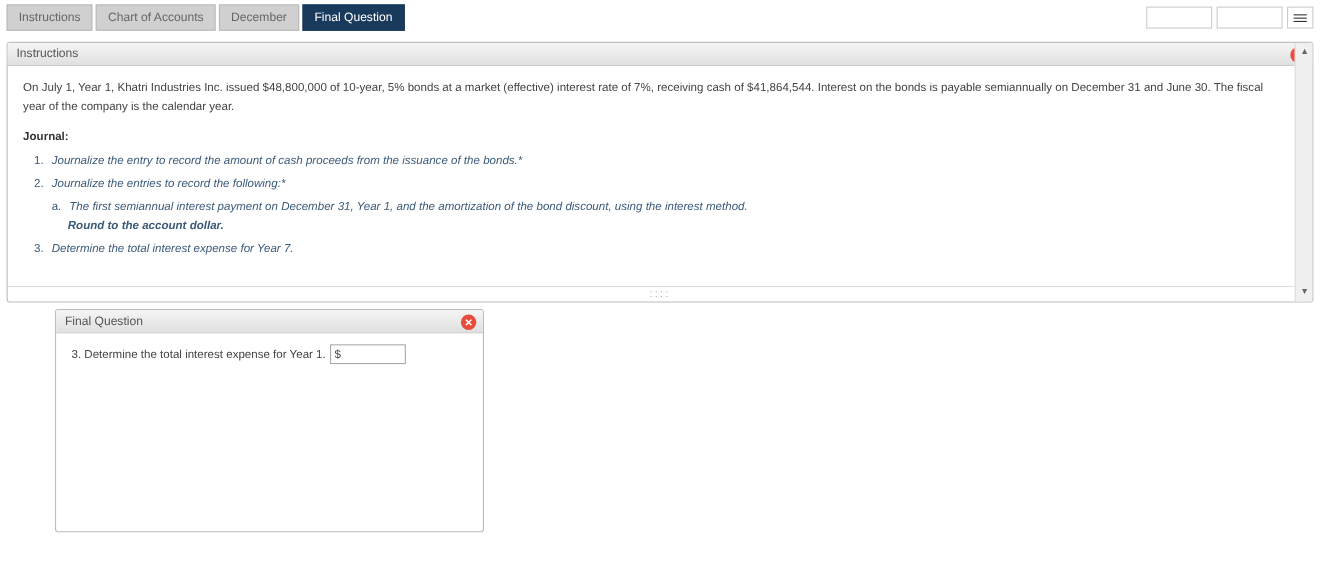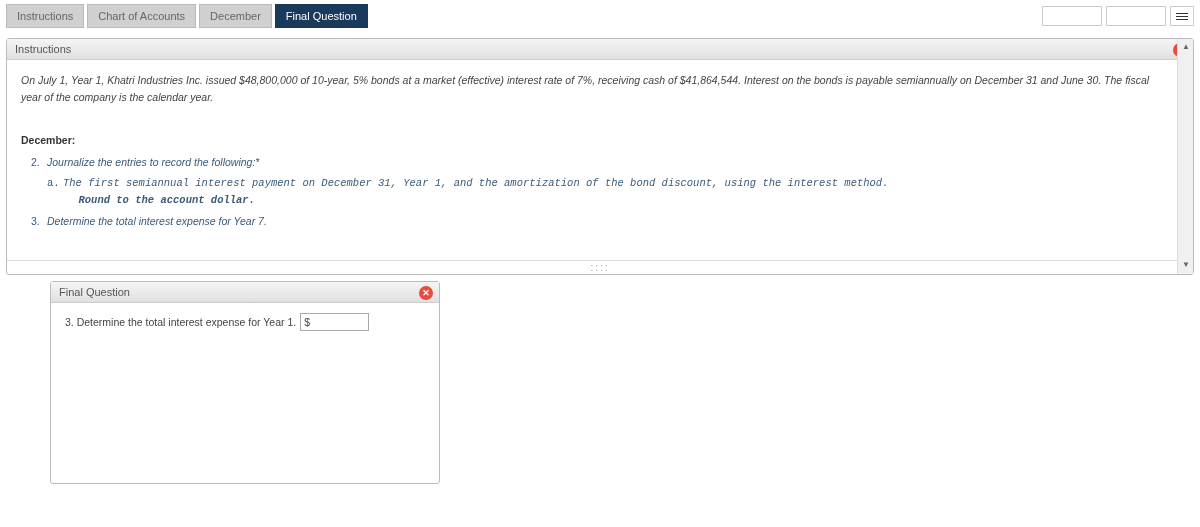--- a/index.html
+++ b/index.html
@@ -12,26 +12,26 @@
 .hamburger-btn { width: 24px; height: 20px; border: 1px solid #ccc; background: #fff; display: flex; flex-direction: column; justify-content: center; align-items: center; gap: 2px; cursor: pointer; }
 .hamburger-btn span { width: 12px; height: 1px; background: #333; }
 .panel { margin: 6px; border: 1px solid #bbb; border-radius: 3px; background: #fff; position: relative; }
 .panel-header { background: linear-gradient(#f5f5f5, #e0e0e0); border-bottom: 1px solid #ccc; padding: 4px 8px; font-size: 11px; color: #555; display: flex; align-items: center; }
 .close-x { position: absolute; right: 6px; top: 4px; width: 14px; height: 14px; background: #e74c3c; border-radius: 50%; color: #fff; font-size: 9px; display: flex; align-items: center; justify-content: center; cursor: pointer; font-weight: bold; }
 .scroll-hint { position: absolute; right: 0; top: 0; bottom: 0; width: 16px; border-left: 1px solid #ddd; background: #f0f0f0; }
 .scroll-up, .scroll-down { position: absolute; right: 3px; font-size: 8px; color: #666; cursor: pointer; }
 .scroll-up { top: 2px; }
 .scroll-down { bottom: 2px; }
 .instructions-body { padding: 12px 22px 14px 14px; font-size: 10.5px; color: #444; line-height: 1.6; min-height: 200px; }
-.intro-text { margin-bottom: 26px; font-style: italic; }
+.intro-text { margin-bottom: 10px; }
 .required-label { font-weight: bold; margin-bottom: 6px; color: #333; }
 .req-list { list-style: none; padding-left: 10px; }
 .req-list li { margin-bottom: 4px; font-style: italic; color: #3a5a7a; }
 .req-list .num { display: inline-block; width: 16px; color: #3a5a7a; font-style: normal; }
-.sub-list { padding-left: 26px; font-family: Liberation Mono, monospace; }
+.sub-list { padding-left: 26px; }
 .sub-list li { margin-bottom: 4px; }
 .plain { font-style: italic; }
 .bold-inline { font-weight: bold; }
 .note { font-style: italic; color: #3a5a7a; padding-left: 26px; margin-top: 2px; }
 .drag-handle { text-align: center; color: #aaa; font-size: 10px; padding: 1px 0; border-top: 1px solid #ddd; cursor: ns-resize; letter-spacing: 2px; }
 .fq-panel { width: 390px; margin: 6px 0 0 50px; border: 1px solid #bbb; border-radius: 3px; background: #fff; position: relative; }
 .fq-body { padding: 10px 14px; min-height: 180px; font-size: 10.5px; color: #444; }
 .fq-prompt { display: flex; align-items: center; gap: 4px; }
 .dollar-input { display: inline-flex; align-items: center; border: 1px solid #aaa; padding: 0 3px; height: 18px; }
 .dollar-input input { border: none; width: 55px; font-size: 10px; outline: none; }
@@ -59,22 +59,23 @@
   <div class="panel-header">
     <span>Instructions</span>
     <div class="close-x">✕</div>
   </div>
   <div class="instructions-body">
     <div class="scroll-hint">
       <div class="scroll-up">▲</div>
       <div class="scroll-down">▼</div>
     </div>
     <div class="intro-text">On July 1, Year 1, Khatri Industries Inc. issued $48,800,000 of 10-year, 5% bonds at a market (effective) interest rate of 7%, receiving cash of $41,864,544. Interest on the bonds is payable semiannually on December 31 and June 30. The fiscal year of the company is the calendar year.</div>
-    <div class="required-label">December:</div>
+    <div class="required-label">Journal:</div>
     <ul class="req-list">
+      <li><span class="num">1.</span><span class="plain">Journalize the entry to record the amount of cash proceeds from the issuance of the bonds.*</span></li>
       <li><span class="num">2.</span><span class="plain">Journalize the entries to record the following:*</span></li>
     </ul>
     <ul class="req-list sub-list">
       <li><span class="num">a.</span><span class="plain">The first semiannual interest payment on December 31, Year 1, and the amortization of the bond discount, using the interest method.</span><br>&nbsp;&nbsp;&nbsp;&nbsp;&nbsp;<span class="bold-inline plain">Round to the account dollar.</span></li>
     </ul>
     <ul class="req-list">
       <li><span class="num">3.</span><span class="plain">Determine the total interest expense for Year 7.</span></li>
     </ul>
   </div>
   <div class="drag-handle">::::</div>

